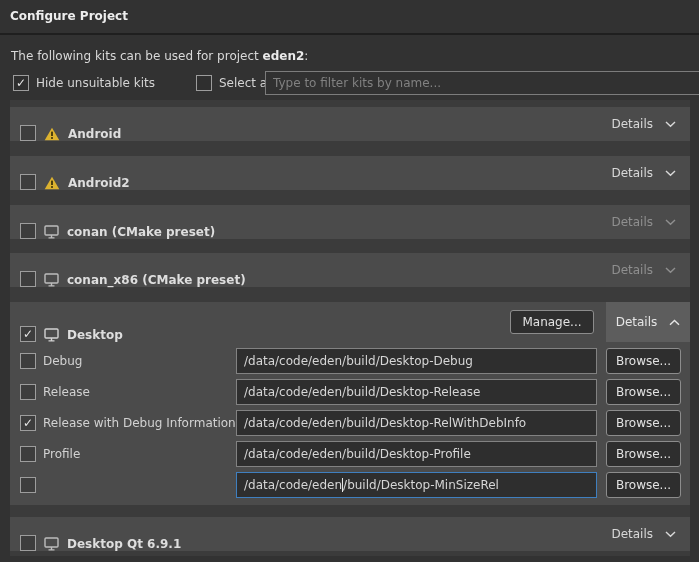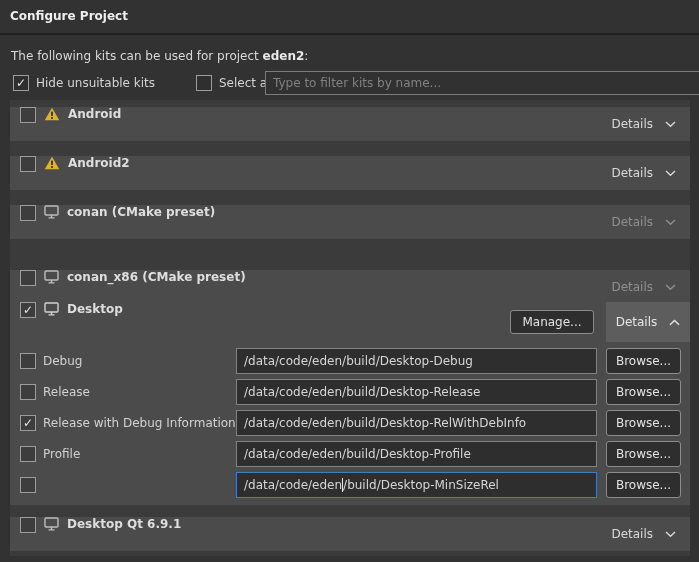--- a/index.html
+++ b/index.html
@@ -27,21 +27,21 @@
   .filter-input {
     position:absolute; left:265px; top:71px; width:458px; height:24px;
     background:#313131; border:1px solid #7c7c7c; color:#d6d6d6;
     font:12px "DejaVu Sans","Liberation Sans",sans-serif; padding:0 7px; outline:none;
   }
   .filter-input::placeholder { color:#818181; }
 
   
   .kit-list { position:absolute; left:10px; top:100px; width:680px; height:456px; background:#3b3b3b; }
   .kit-row  { position:absolute; left:0; width:680px; background:#4b4b4b; }
-  .kit-head { display:flex; align-items:flex-start; height:34px; padding-left:10px; gap:8px; }
+  .kit-head { display:flex; align-items:flex-end; height:34px; padding-left:10px; gap:8px; }
   .kit-name { font-weight:bold; color:#dedede; font-size:12px; }
   .icon { display:inline-flex; align-items:center; }
 
   .details {
     position:absolute; right:0; top:0; height:100%; padding:0 14px;
     display:flex; align-items:center; gap:12px; color:#d8d8d8; cursor:pointer;
   }
   .details.disabled { color:#8f8f8f; }
   .details.active {
     width:84px; padding:0; justify-content:center; background:#5d5d5d; color:#e6e6e6;
@@ -154,21 +154,21 @@
     <div class="details disabled">
       <span>Details</span>
       <span class="icon">
         <svg width="11" height="7" viewBox="0 0 11 7">
             <path d="M1 1 L5.5 5.3 L10 1" fill="none" stroke="currentColor" stroke-width="1.4"></path>
           </svg>
       </span>
     </div>
   </div>
 
-  <div class="kit-row" style="top:153px;height:34px;margin-top:17px;">
+  <div class="kit-row" style="top:153px;height:34px;">
     <div class="kit-head">
       <span class="cb row-cb"></span>
       <span class="icon">
         <svg width="15" height="14" viewBox="0 0 15 14">
             <rect x="1" y="1" width="13" height="9" rx="1" fill="none" stroke="#bdbdbd" stroke-width="1.4"></rect>
             <path d="M7.5 10 v2.2 M4.5 12.9 h6" fill="none" stroke="#bdbdbd" stroke-width="1.4"></path>
           </svg>
       </span>
       <span class="kit-name">conan_x86 (CMake preset)</span>
     </div>

